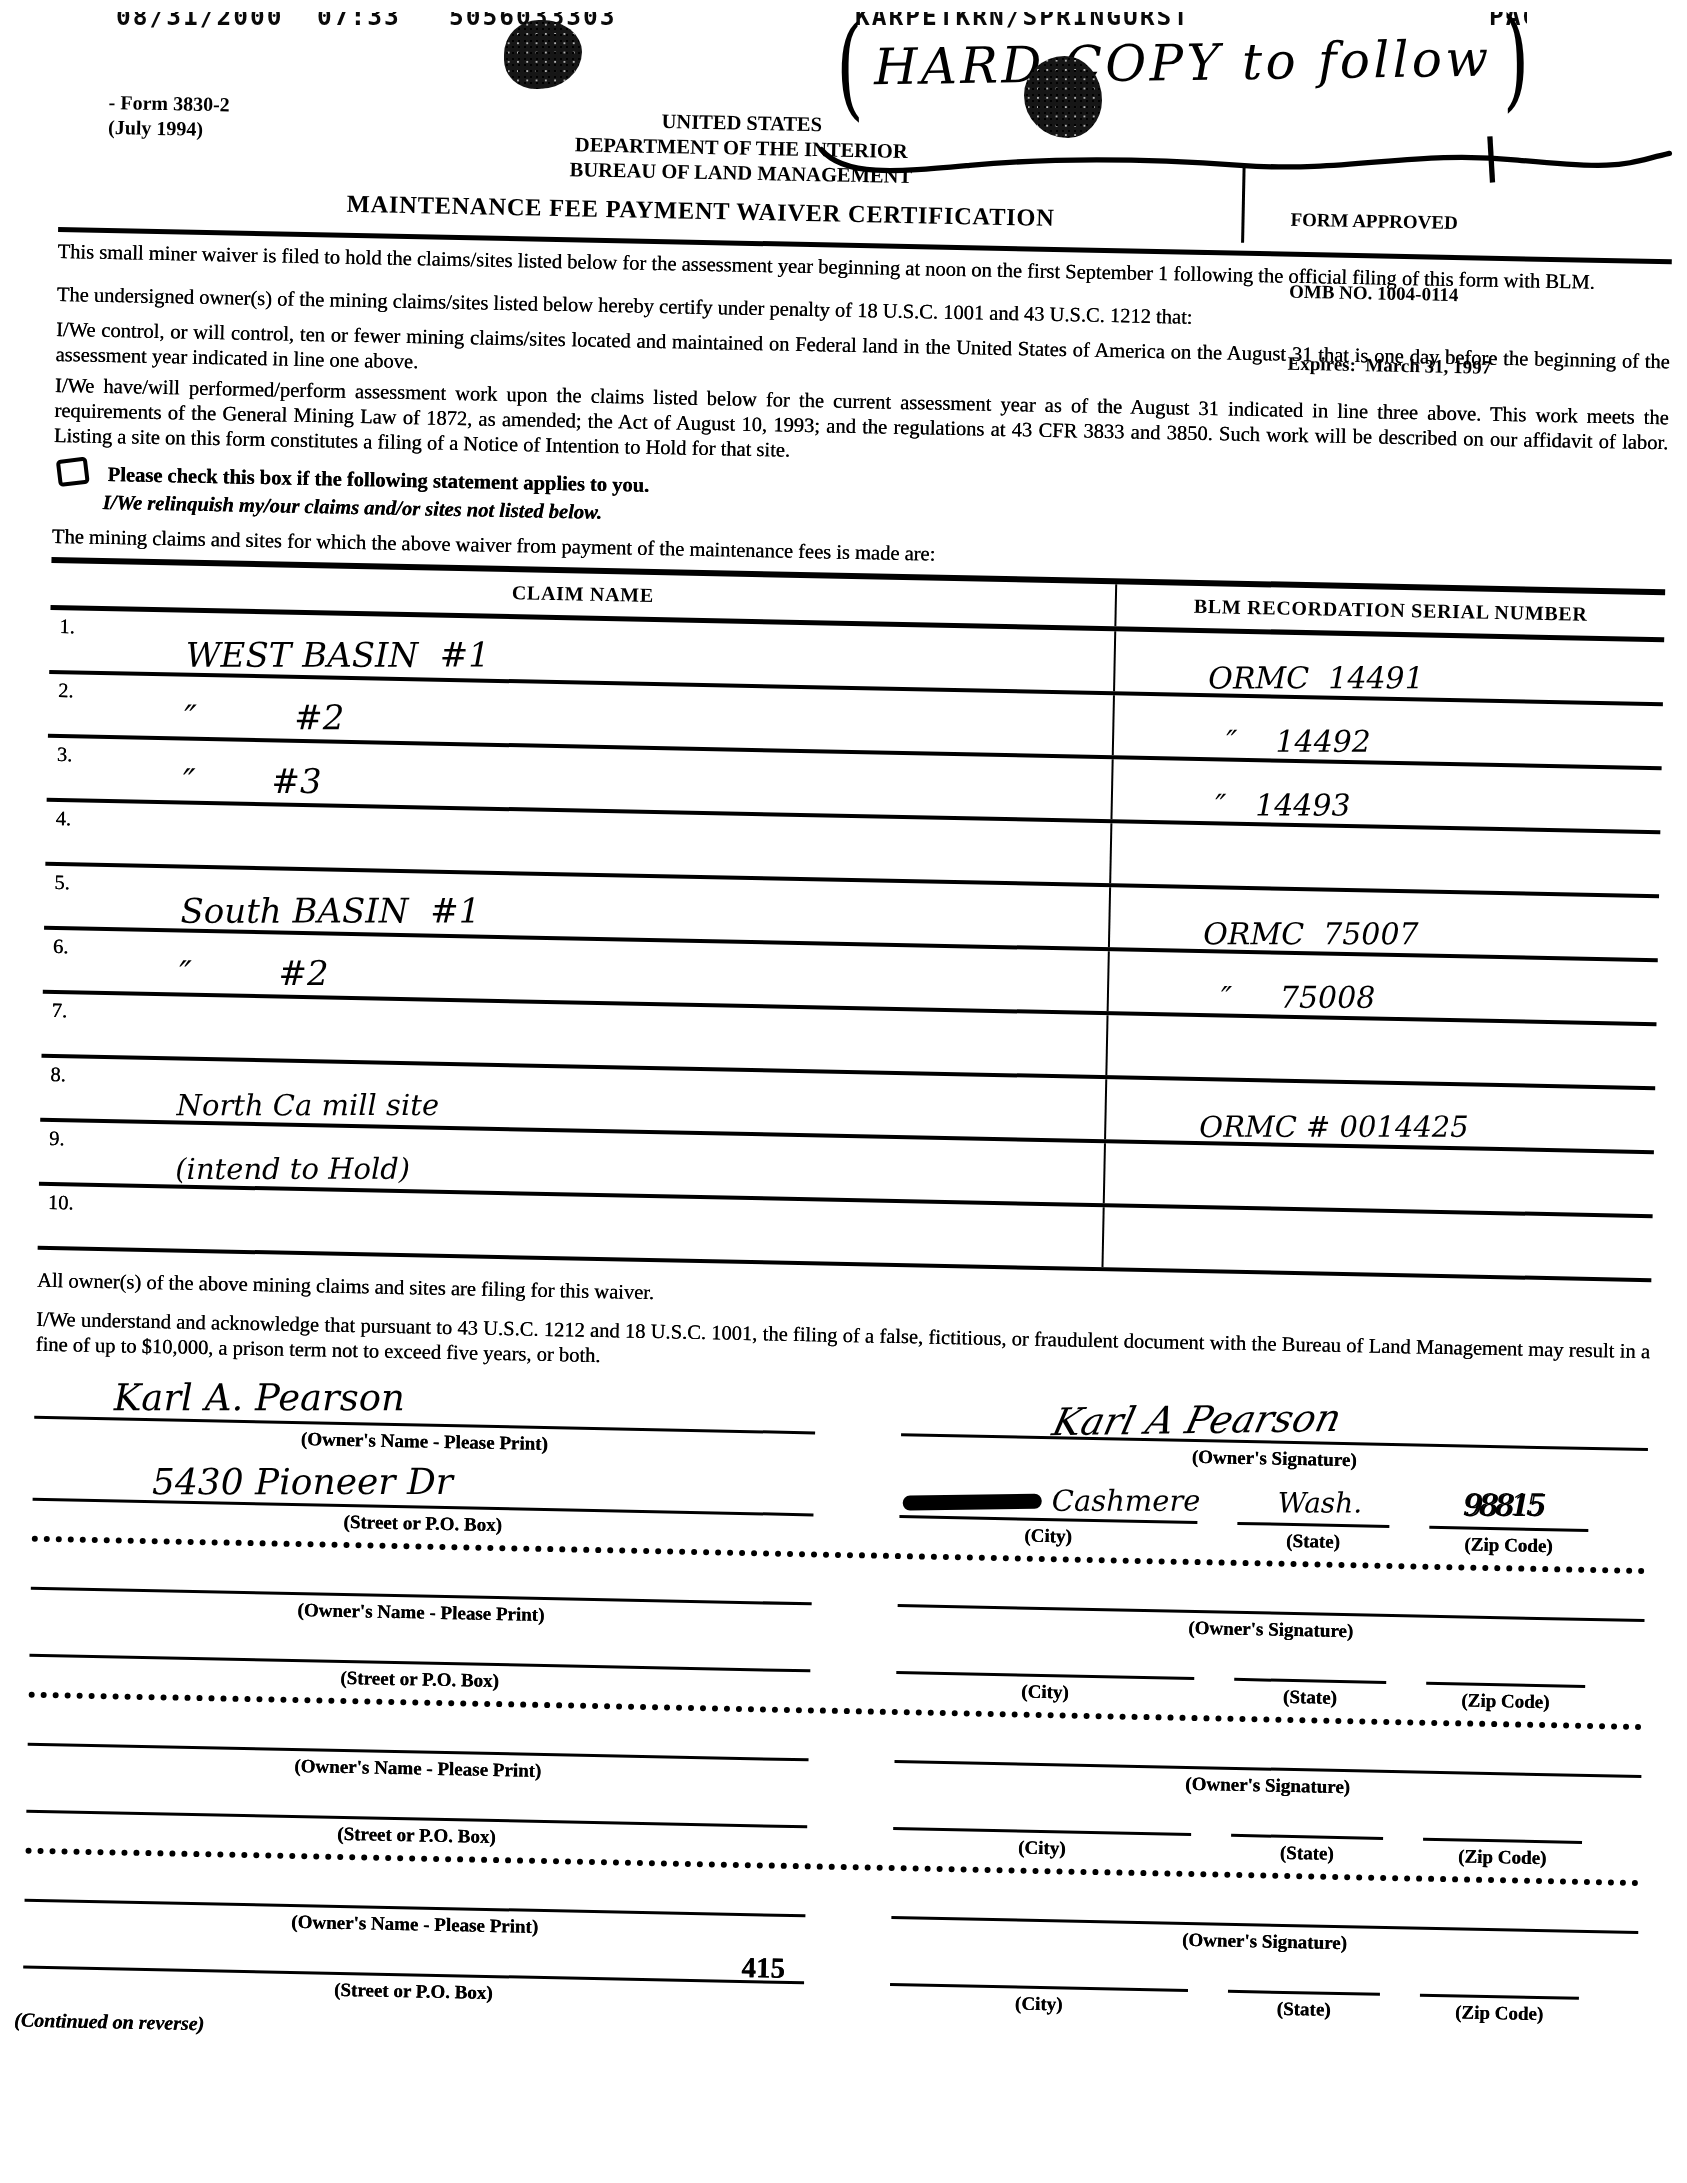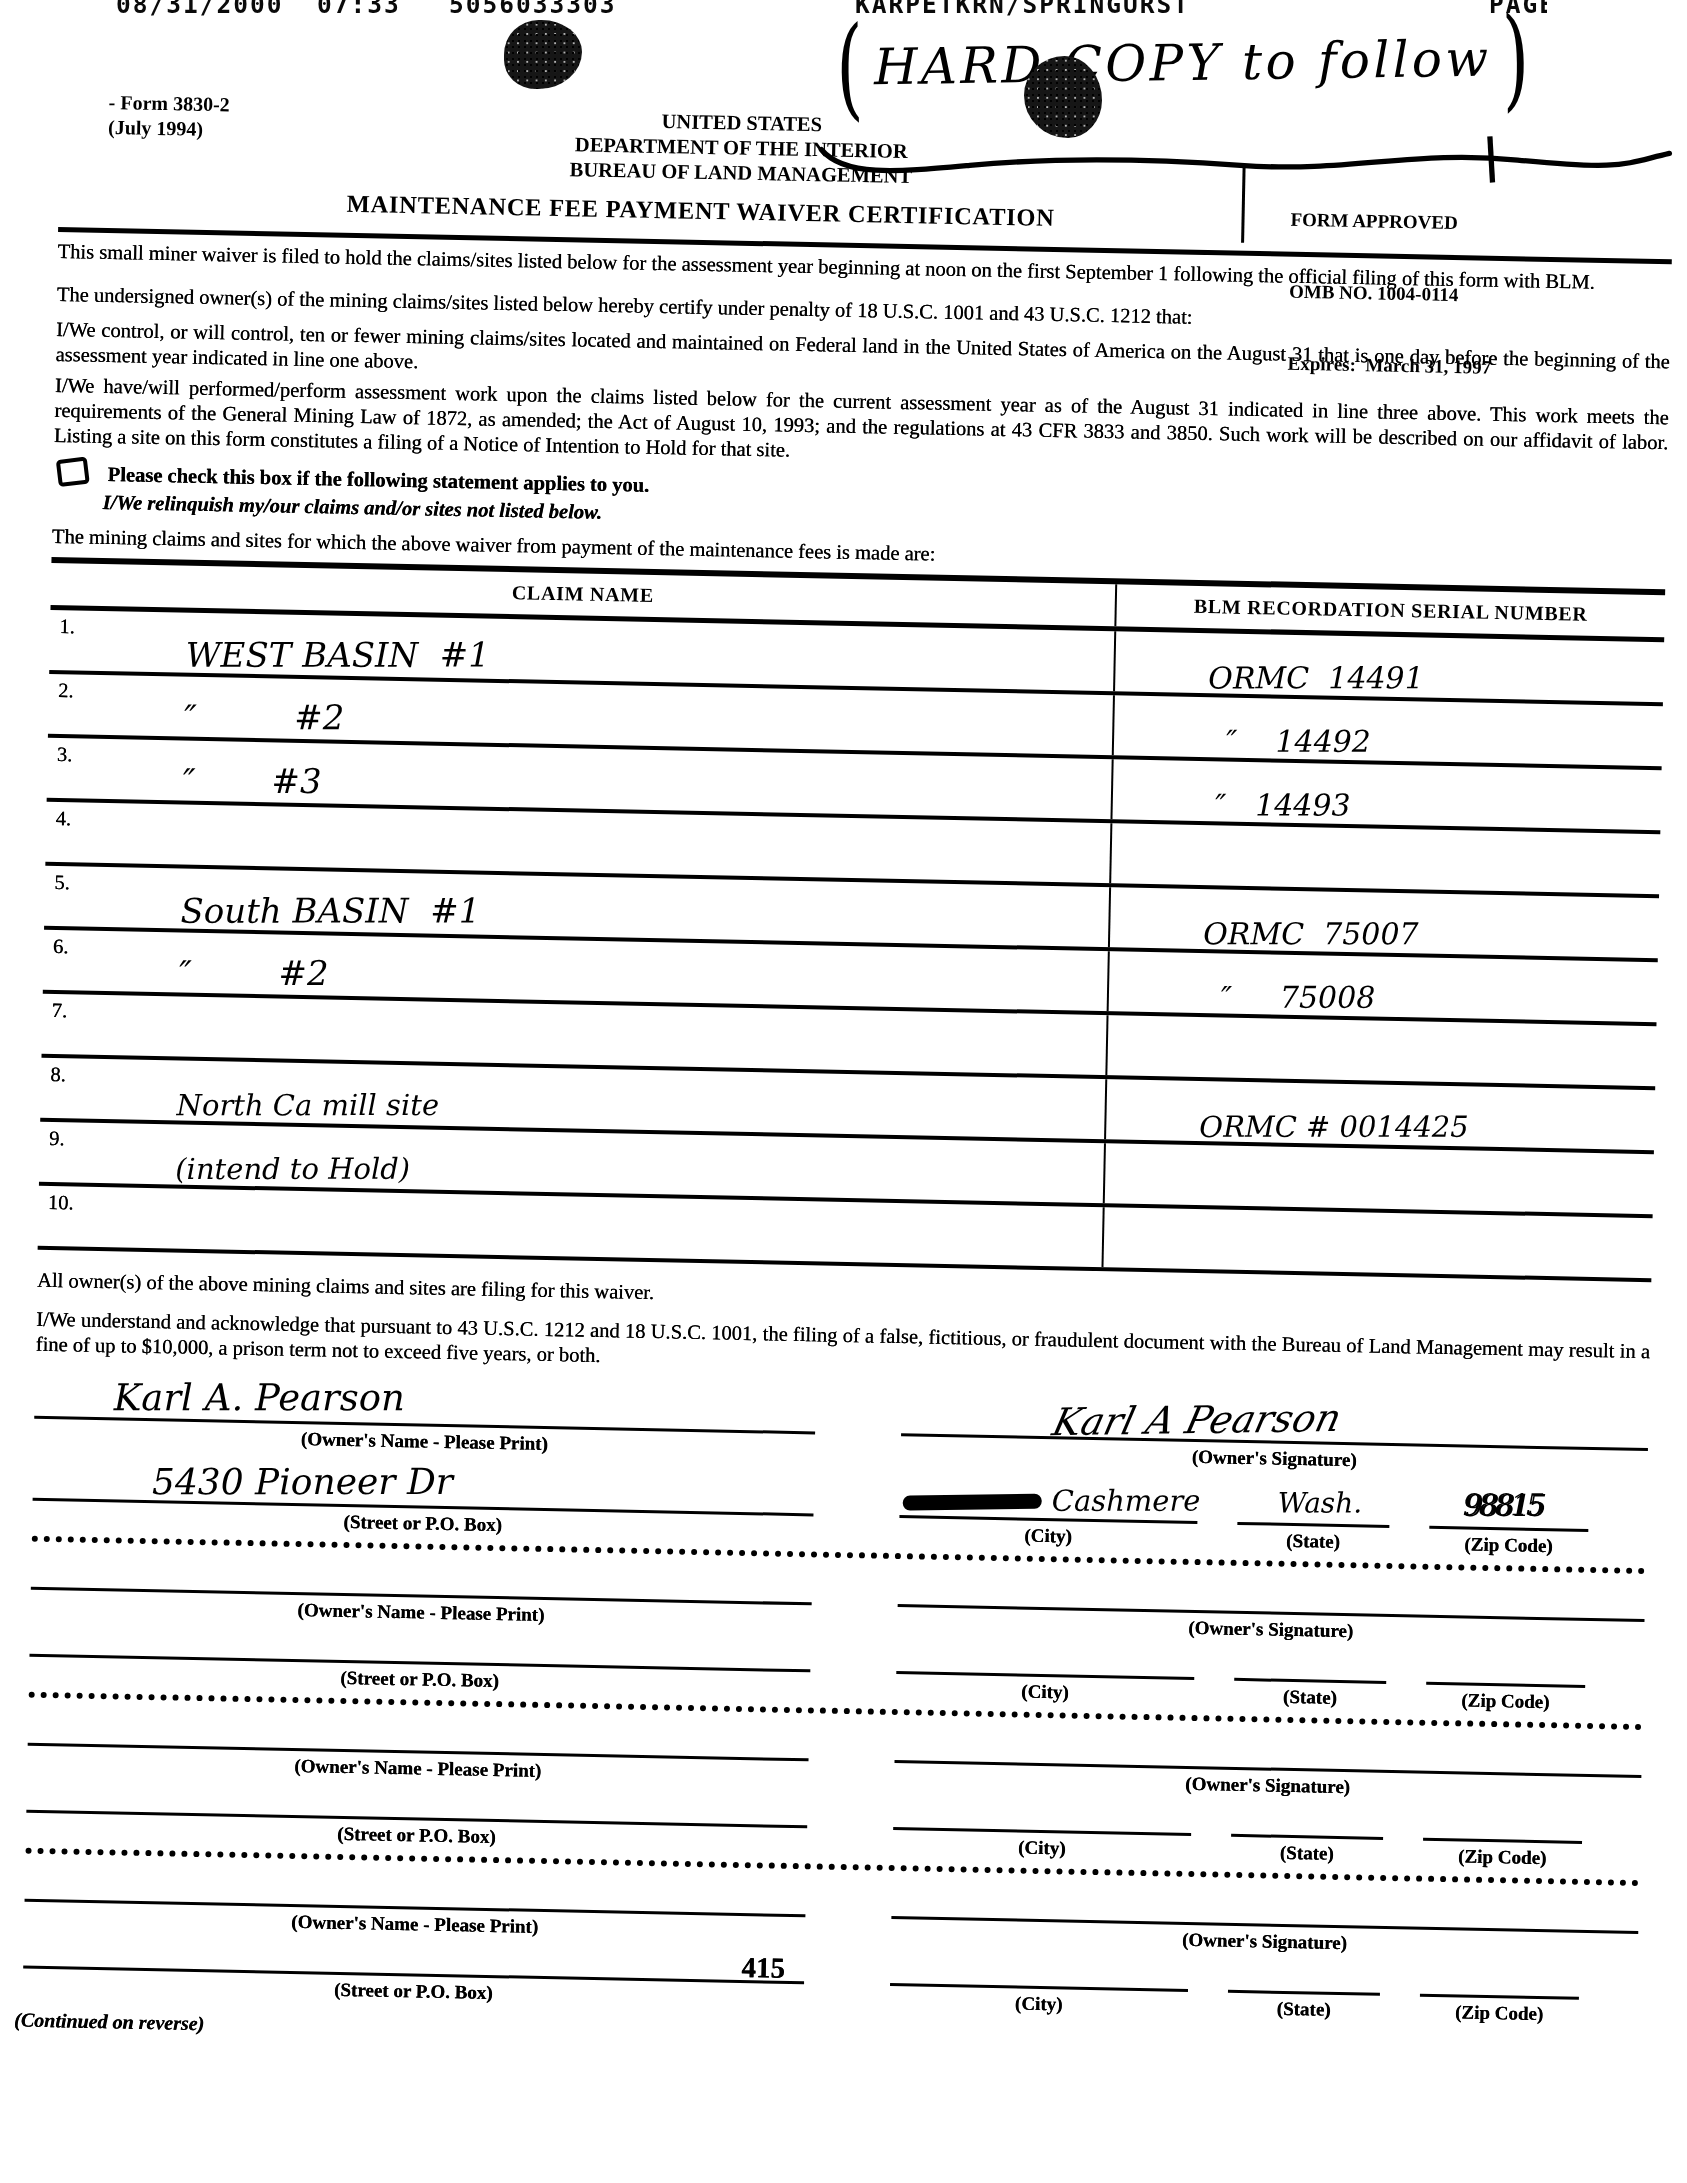--- a/index.html
+++ b/index.html
@@ -1,21 +1,21 @@
 <!DOCTYPE html>
 <html style="font-size:10.6px"><head>
 <meta charset="utf-8">
 <style>
   html,body{margin:0;padding:0;}
   body{
     width:1687px;height:2183px;background:#ffffff;color:#000;
     font-family:"Liberation Serif",serif;position:relative;overflow:hidden;
   }
   
-  .fax-header{position:absolute;top:0;left:0;width:1527px;height:30px;overflow:hidden;padding-left:20px;}
+  .fax-header{position:absolute;top:12px;left:0;width:1527px;height:30px;overflow:hidden;}
   .fax-header .fx{
     position:absolute;top:-10px;font-family:"DejaVu Sans Mono",monospace;
     font-size:24.5px;font-weight:bold;letter-spacing:2px;white-space:pre;color:#0a0a0a;
   }
   
   .blot{
     position:absolute;background-color:#161616;
     background-image:radial-gradient(#000 28%,transparent 32%),radial-gradient(#fff 9%,transparent 12%);
     background-size:6px 6px,9.3px 9.3px;
   }

